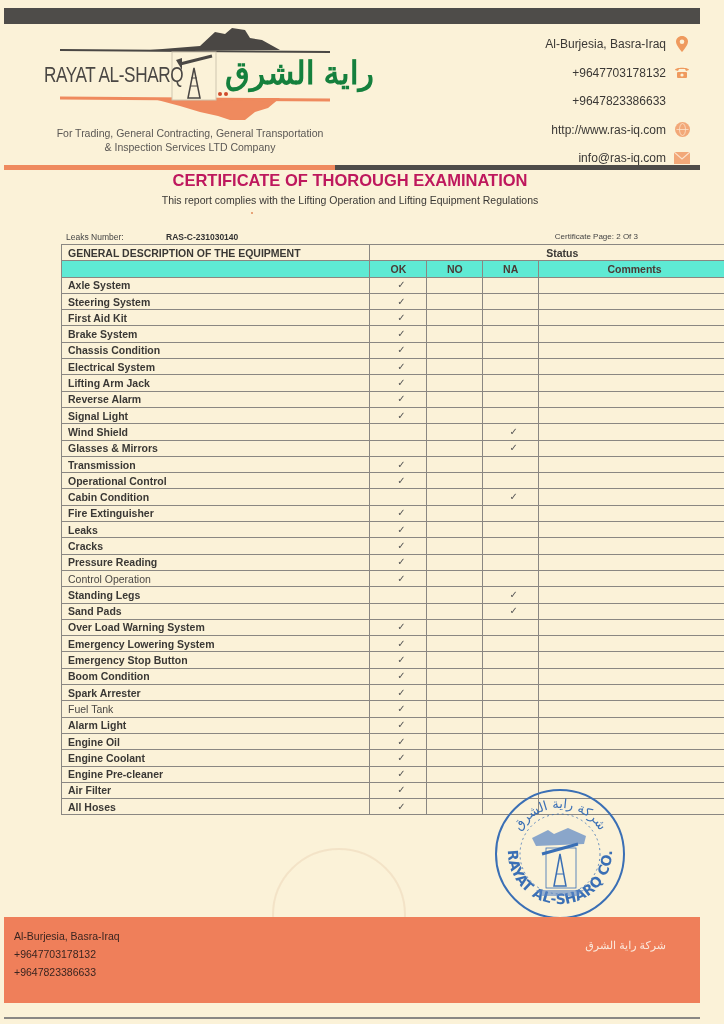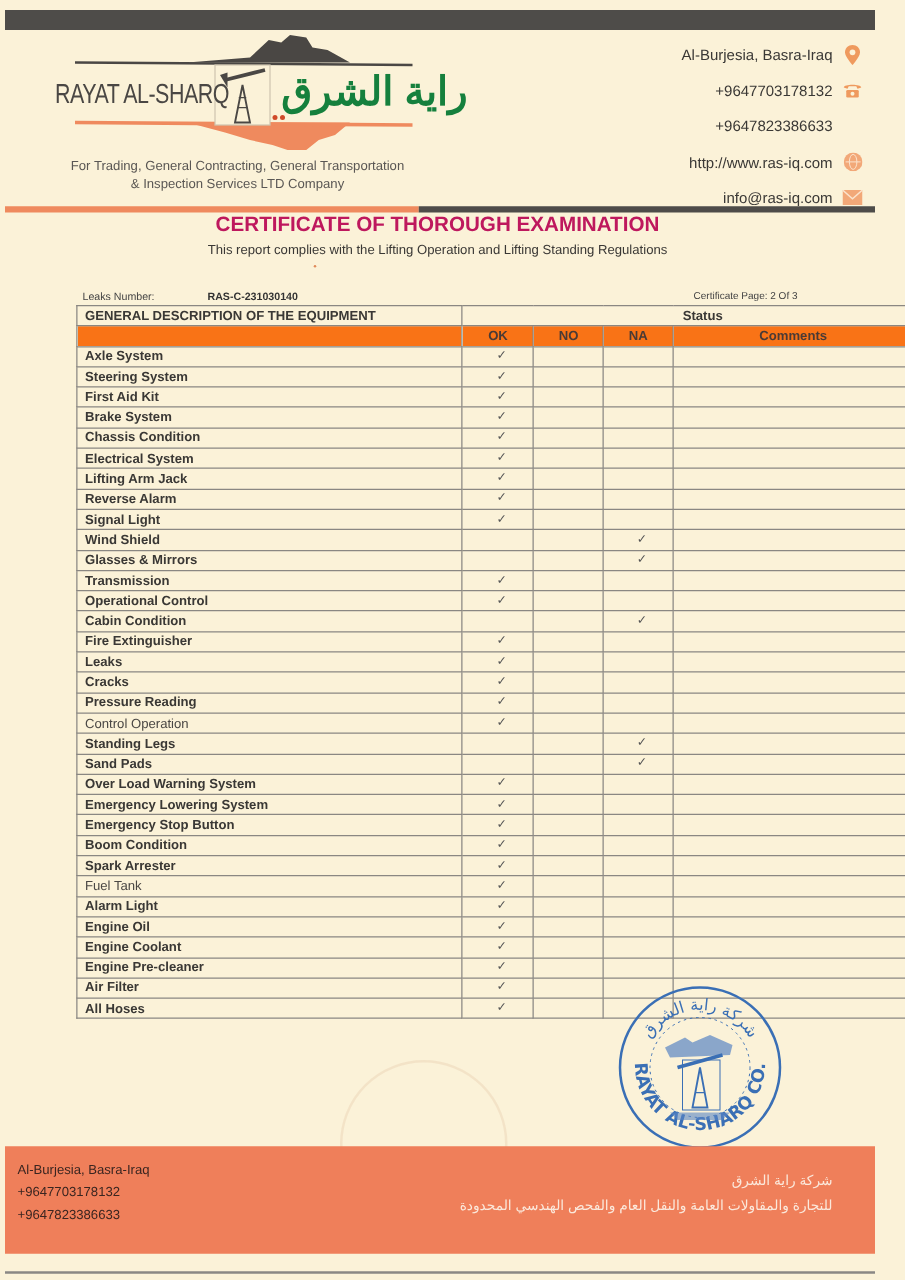--- a/index.html
+++ b/index.html
@@ -44,21 +44,21 @@
     table.equip td, table.equip th { border: 1px solid #8a8782; padding: 0 0 0 6px; height: 15.3px; line-height: 14px; white-space: nowrap; overflow: hidden; }
     table.equip th { font-weight: bold; color: #3a3835; }
     .col-desc { width: 254px; }
     .col-ok { width: 47px; }
     .col-no { width: 46px; }
     .col-na { width: 46px; }
     .col-comments { width: 158px; }
     tr.hdr1 th.desc-h { text-align: left; font-size: 10.5px; }
     tr.hdr1 th.status-h { text-align: center; font-weight: normal; padding: 0; }
     tr.hdr1 th.status-h span { font-weight: bold; padding-left: 24px; }
-    tr.hdr2 th { background: #f97316; text-align: center; padding: 0; font-weight: bold; color: #4a3a35; }
+    tr.hdr2 th { background: #5eead4; text-align: center; padding: 0; font-weight: bold; color: #4a3a35; }
     tr.hdr2 th.blank { padding: 0; }
     td.item { font-weight: bold; color: #3a3835; }
     td.item.light { font-weight: normal; color: #4a4744; }
     td.check { text-align: center; padding: 0; font-size: 10px; color: #555; }
 
     
     .stamp { position: absolute; left: 492px; top: 786px; width: 136px; height: 136px; }
     .emboss { position: absolute; left: 272px; top: 848px; width: 130px; height: 130px; border-radius: 50%; border: 2px solid rgba(230,200,170,0.35); }
 
     
@@ -140,21 +140,21 @@
           <path d="M0 0 L8 7 L16 0" fill="none" stroke="#fbe3cc" stroke-width="1.2"></path>
         </svg>
     </span>
   </div>
 </div>
 
 <div class="mid-bar-orange"></div>
 <div class="mid-bar-dark"></div>
 
 <div class="title">CERTIFICATE OF THOROUGH EXAMINATION</div>
-<div class="subtitle">This report complies with the Lifting Operation and Lifting Standing Regulations</div>
+<div class="subtitle">This report complies with the Lifting Operation and Lifting Equipment Regulations</div>
 <div class="dot"></div>
 
 <div class="report-num">
   <span>Leaks Number: </span><b>RAS-C-231030140</b>
 </div>
 <div class="cert-page">Certificate Page: 2 Of 3</div>
 
 <table class="equip">
   <colgroup>
     <col class="col-desc">
@@ -433,16 +433,15 @@
 </div>
 
 <div class="footer">
   <div class="footer-left">
     <div>Al-Burjesia, Basra-Iraq</div>
     <div>+9647703178132</div>
     <div>+9647823386633</div>
   </div>
   <div class="footer-right">
     <div>شركة راية الشرق</div>
-    <div>للتجارة والمقاولات العامة والنقل العام والفحص الهندسي المحدودة</div>
   </div>
 </div>
 <div class="bottom-line"></div>
 
 </body></html>

